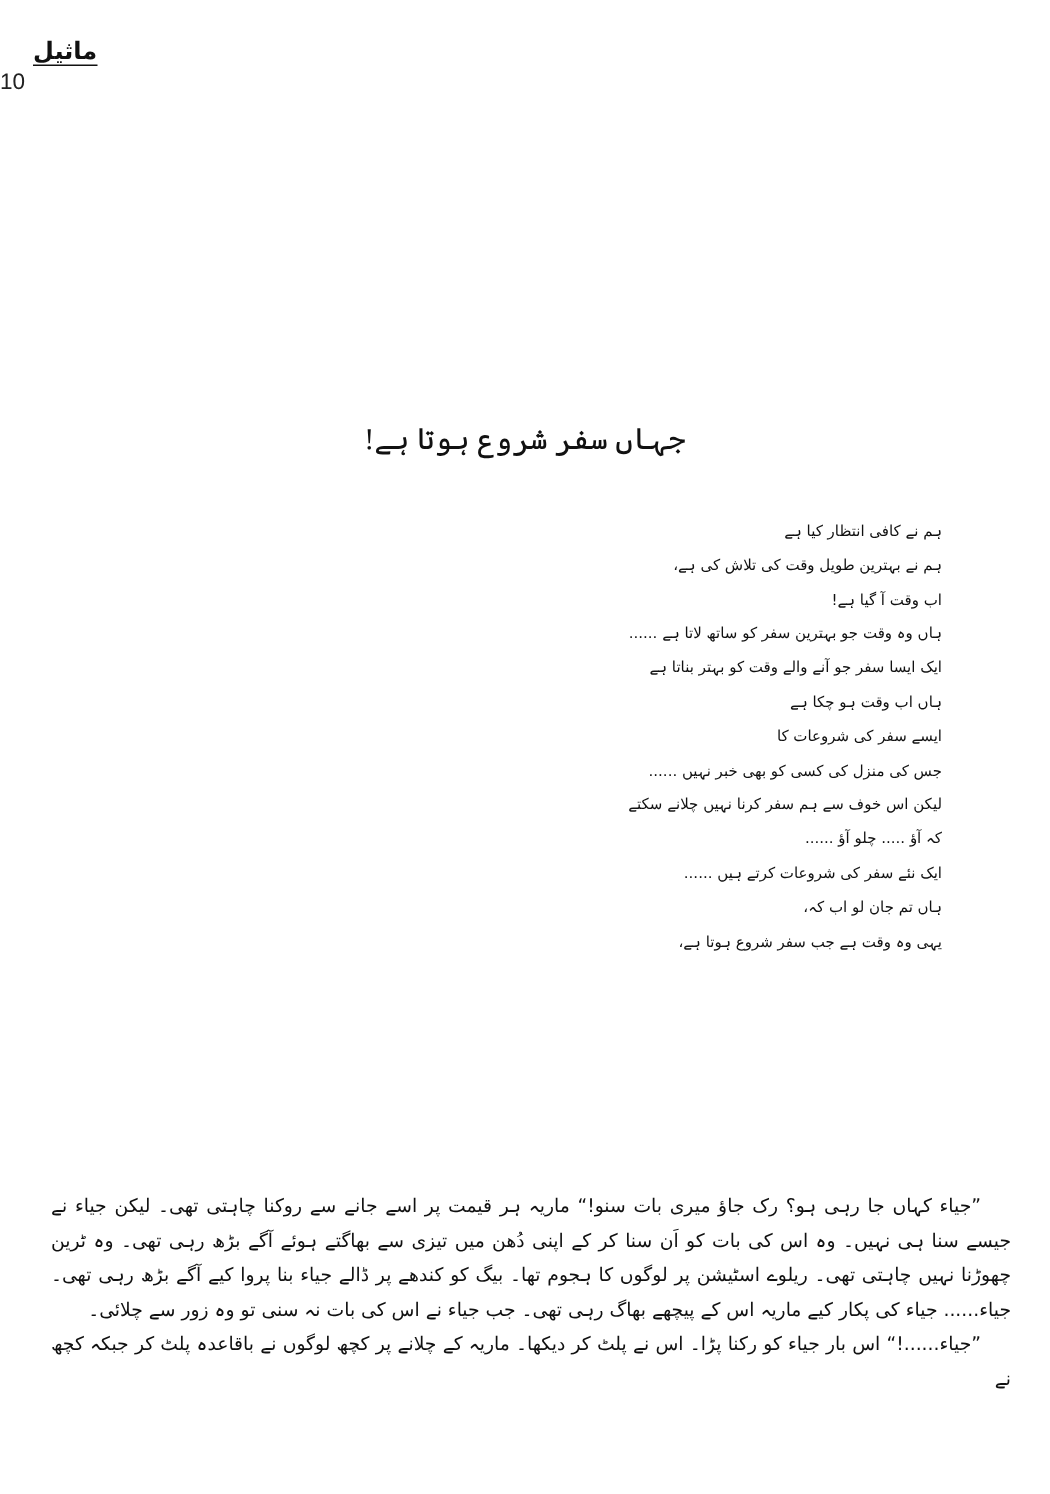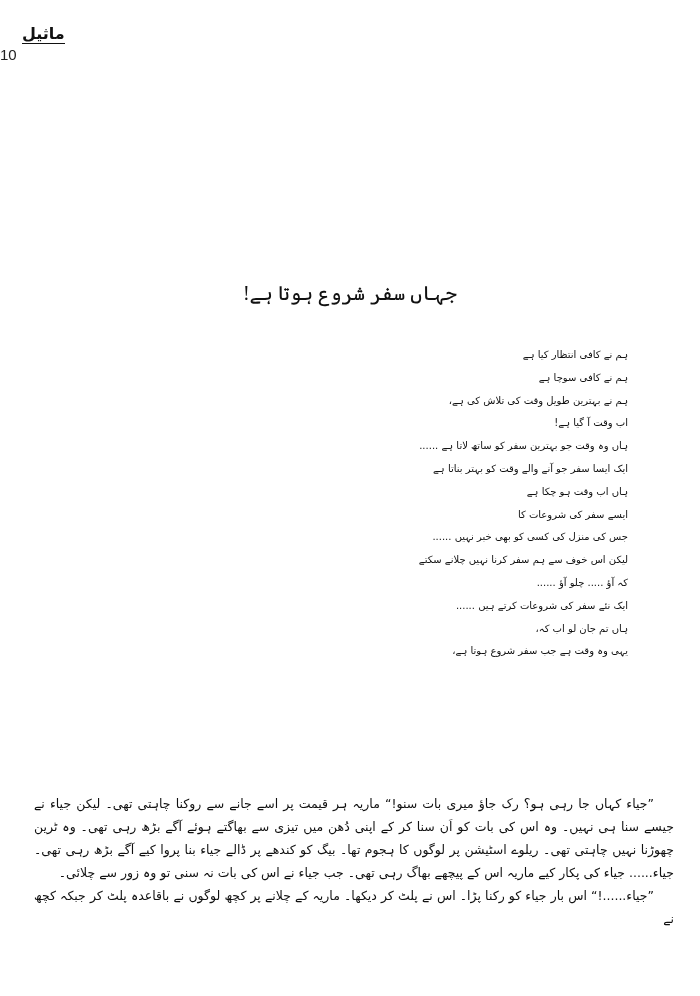--- a/index.html
+++ b/index.html
@@ -39,21 +39,20 @@
 </head>
 <body>
 
 <div class="page-number">10</div>
 <div class="side-title">ماثیل</div>
 
 <div class="chapter-title">جہاں سفر شروع ہوتا ہے!</div>
 
 <ul class="poem">
   <li>ہم نے کافی انتظار کیا ہے</li>
-  <li>ہم نے کافی سوچا ہے</li>
   <li>ہم نے بہترین طویل وقت کی تلاش کی ہے،</li>
   <li>اب وقت آ گیا ہے!</li>
   <li>ہاں وہ وقت جو بہترین سفر کو ساتھ لاتا ہے ......</li>
   <li>ایک ایسا سفر جو آنے والے وقت کو بہتر بناتا ہے</li>
   <li>ہاں اب وقت ہو چکا ہے</li>
   <li>ایسے سفر کی شروعات کا</li>
   <li>جس کی منزل کی کسی کو بھی خبر نہیں ......</li>
   <li>لیکن اس خوف سے ہم سفر کرنا نہیں چلانے سکتے</li>
   <li>کہ آؤ ..... چلو آؤ ......</li>
   <li>ایک نئے سفر کی شروعات کرتے ہیں ......</li>

